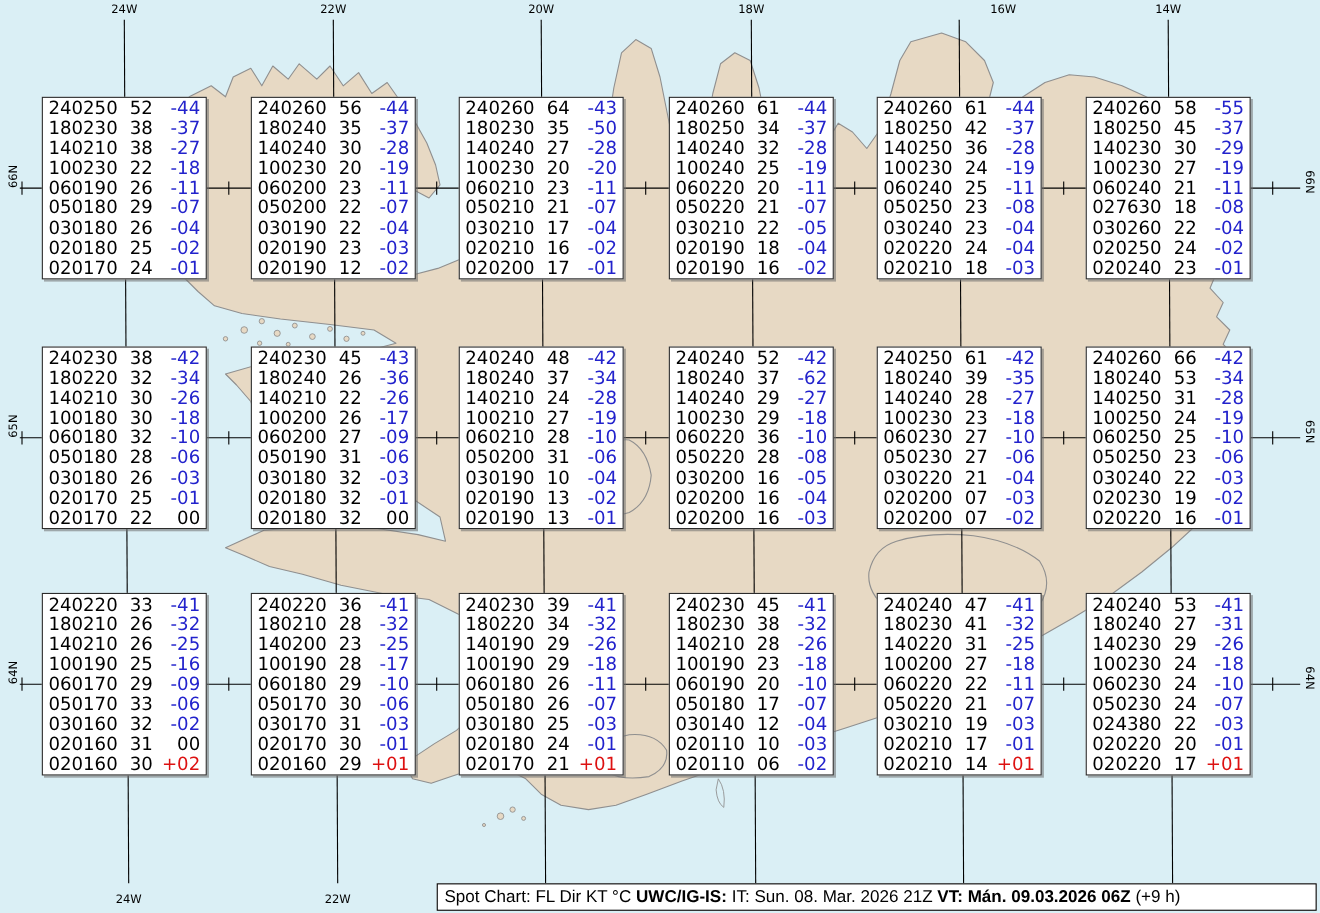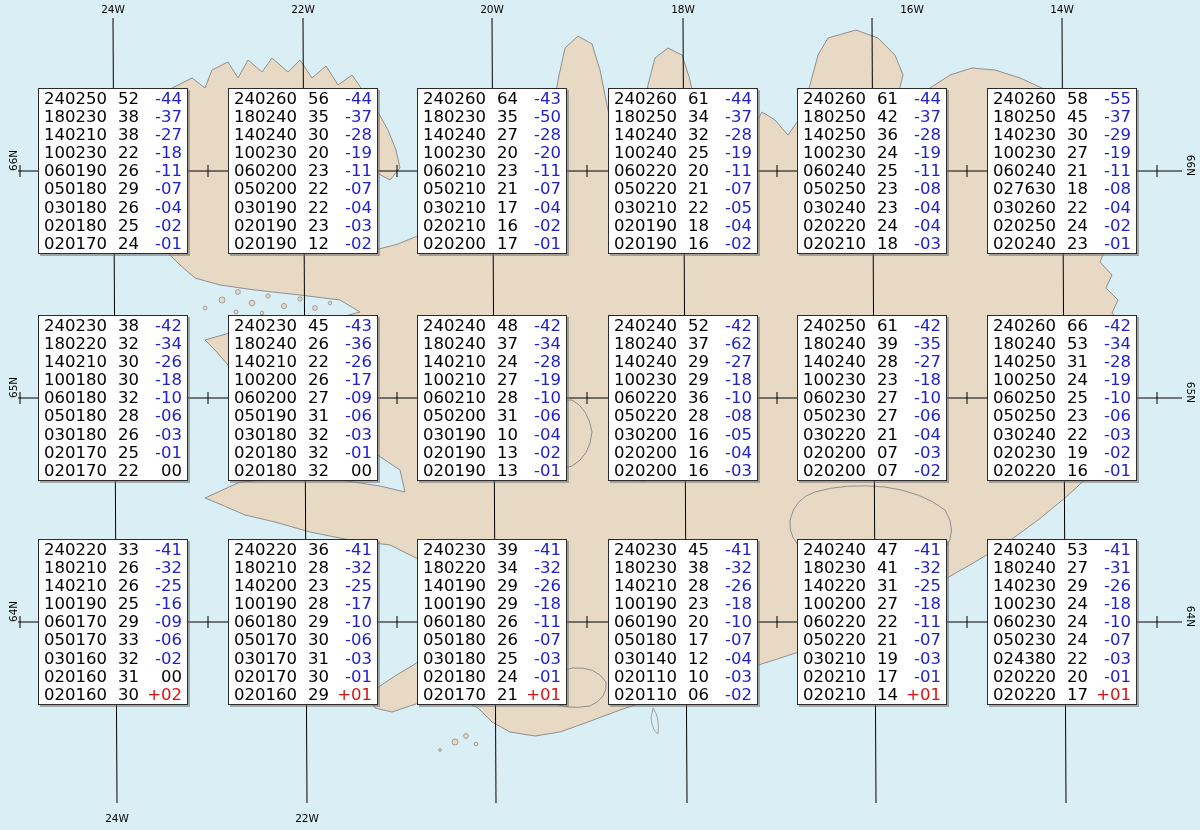--- a/index.html
+++ b/index.html
@@ -991,14 +991,15 @@
       <div class="lon-label" style="left: 117px; top: 812px;">24W</div>
       <div class="lon-label" style="left: 307px; top: 812px;">22W</div>
       <div class="lat-label left" style="left: 2px; top: 165px;">66N</div>
       <div class="lat-label left" style="left: 2px; top: 392px;">65N</div>
       <div class="lat-label left" style="left: 2px; top: 616px;">64N</div>
       <div class="lat-label right" style="left: 1180px; top: 170px;">66N</div>
       <div class="lat-label right" style="left: 1180px; top: 397px;">65N</div>
       <div class="lat-label right" style="left: 1180px; top: 621px;">64N</div>
     </div>
 
+  <div id="legend-bar"><span class="seg">Spot Chart: FL Dir KT °C </span><span class="seg b">UWC/IG-IS:</span><span class="seg"> IT: Sun. 08. Mar. 2026 21Z </span><span class="seg b">VT: Mán. 09.03.2026 06Z</span><span class="seg"> (+9 h)</span></div>
 
 </div>
 
 </body></html>

